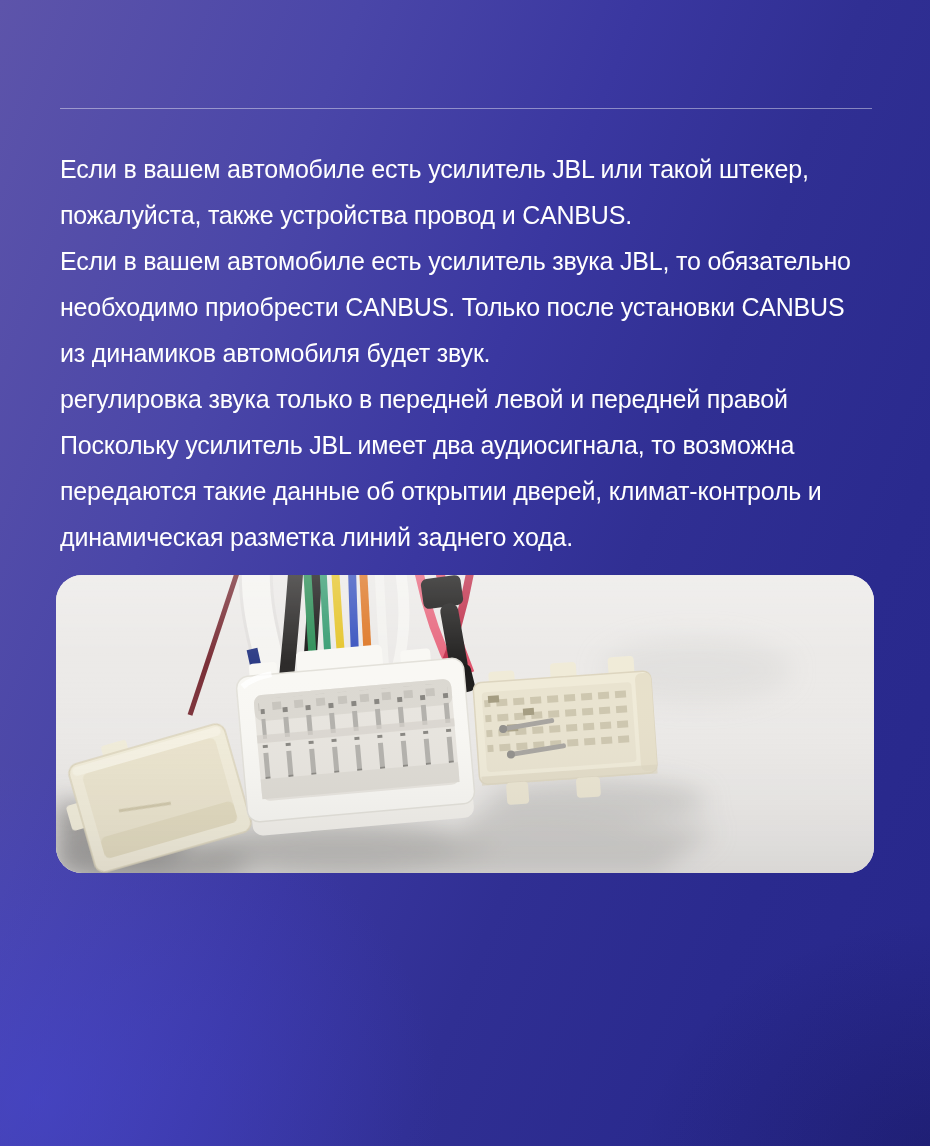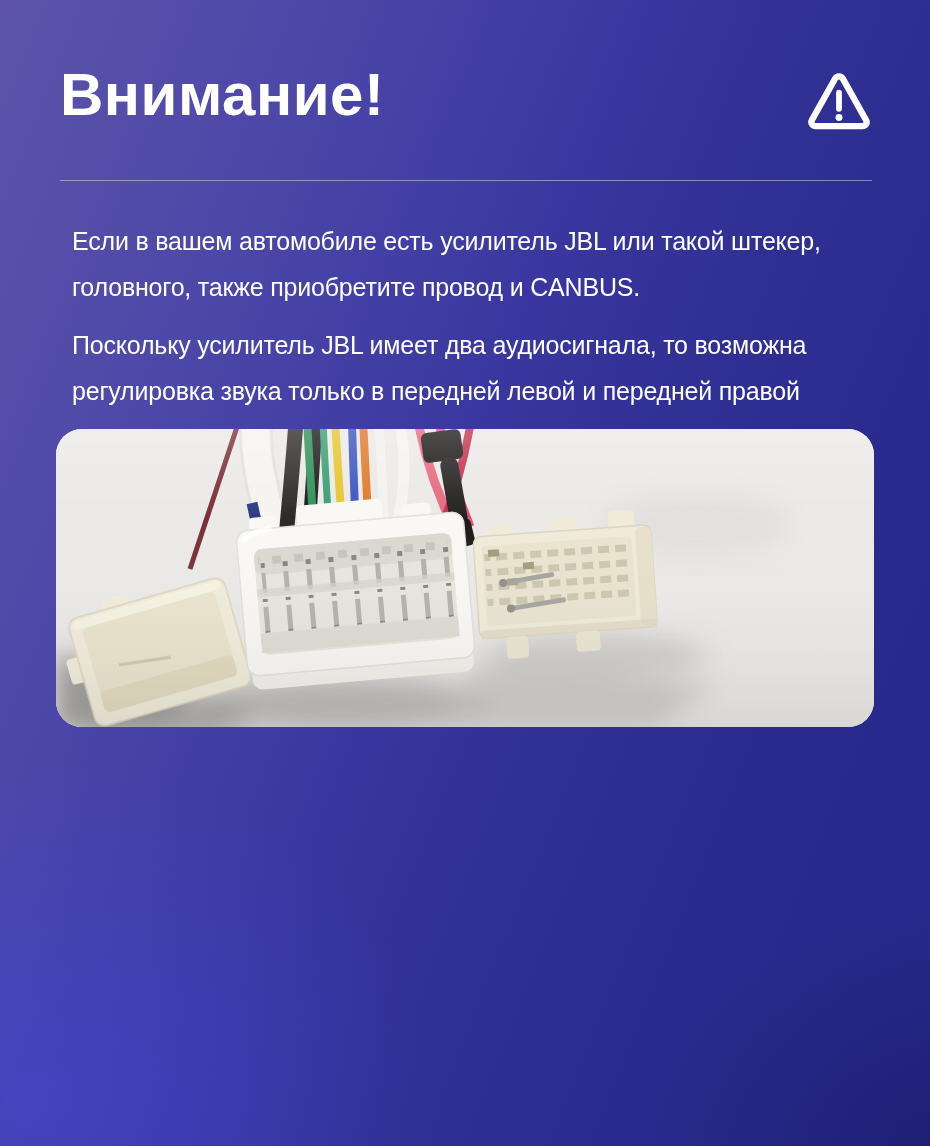--- a/index.html
+++ b/index.html
@@ -17,59 +17,56 @@
   h1 {
     margin: 0; color: #ffffff; font-size: 60px; line-height: 62px;
     font-weight: bold; letter-spacing: 0.5px;
   }
   .warn-icon { display: block; margin-top: 6px; }
   .divider {
     border: none; height: 0; margin: 44px 0 0 0;
     border-top: 1px solid rgba(255,255,255,0.42);
   }
   .text { margin: 37px -14px 0 0; color: #ffffff; }
-  .text p { margin: 12px; }
+  .text p { margin: 0; }
   .text .line {
     font-size: 25px; line-height: 46px; letter-spacing: -0.2px;
     white-space: nowrap; font-weight: normal;
   }
   .photo {
     margin: 15px 0 0 -4px; width: 818px; height: 298px;
     border-radius: 26px; overflow: hidden; background: #eceae8;
   }
   .photo svg { display: block; width: 100%; height: 100%; }
 </style>
 </head>
 <body>
 
 <div class="page">
 
-  <header>
-    <h1>Внимание!</h1>
-    <span class="warn-icon">
-      <svg width="66" height="62" viewBox="0 0 68 64" fill="none">
-        <path d="M30.2 8.6 C31.8 5.8 36.2 5.8 37.8 8.6 L62 51.8 C63.6 54.6 61.5 58 58.2 58 L9.8 58 C6.5 58 4.4 54.6 6 51.8 Z" stroke="#ffffff" stroke-width="6.5" stroke-linejoin="round" fill="none"></path>
-        <line x1="34" y1="23.5" x2="34" y2="40" stroke="#ffffff" stroke-width="6" stroke-linecap="round"></line>
-        <circle cx="34" cy="49" r="3.6" fill="#ffffff"></circle>
-      </svg>
-    </span>
-  </header>
 
   <hr class="divider">
 
   <div class="text">
     <p>
       <span class="line" style="display:block">Если в вашем автомобиле есть усилитель JBL или такой штекер,</span>
-      <span class="line" style="display:block">головного, также приобретите провод и CANBUS.</span>
+      <span class="line" style="display:block">пожалуйста, также устройства провод и CANBUS.</span>
     </p>
     <p>
-      <span class="line" style="display:block">Поскольку усилитель JBL имеет два аудиосигнала, то возможна</span>
-      <span class="line" style="display:block">регулировка звука только в передней левой и передней правой</span>
+      <span class="line" style="display:block">Если в вашем автомобиле есть усилитель звука JBL, то обязательно</span>
+      <span class="line" style="display:block">необходимо приобрести CANBUS. Только после установки CANBUS</span>
+      <span class="line" style="display:block">из динамиков автомобиля будет звук.</span>
     </p>
     <p>
+      <span class="line" style="display:block">регулировка звука только в передней левой и передней правой</span>
+      <span class="line" style="display:block">Поскольку усилитель JBL имеет два аудиосигнала, то возможна</span>
+    </p>
+    <p>
+      <span class="line" style="display:block">передаются такие данные об открытии дверей, климат-контроль и</span>
+      <span class="line" style="display:block">динамическая разметка линий заднего хода.</span>
     </p>
   </div>
 
   <figure class="photo">
     <svg viewBox="0 0 818 298" preserveAspectRatio="none">
       <defs>
         <filter id="b12" x="-40%" y="-40%" width="180%" height="180%">
             <feGaussianBlur stdDeviation="12"></feGaussianBlur>
           </filter>
         <filter id="b7" x="-30%" y="-30%" width="160%" height="160%">

